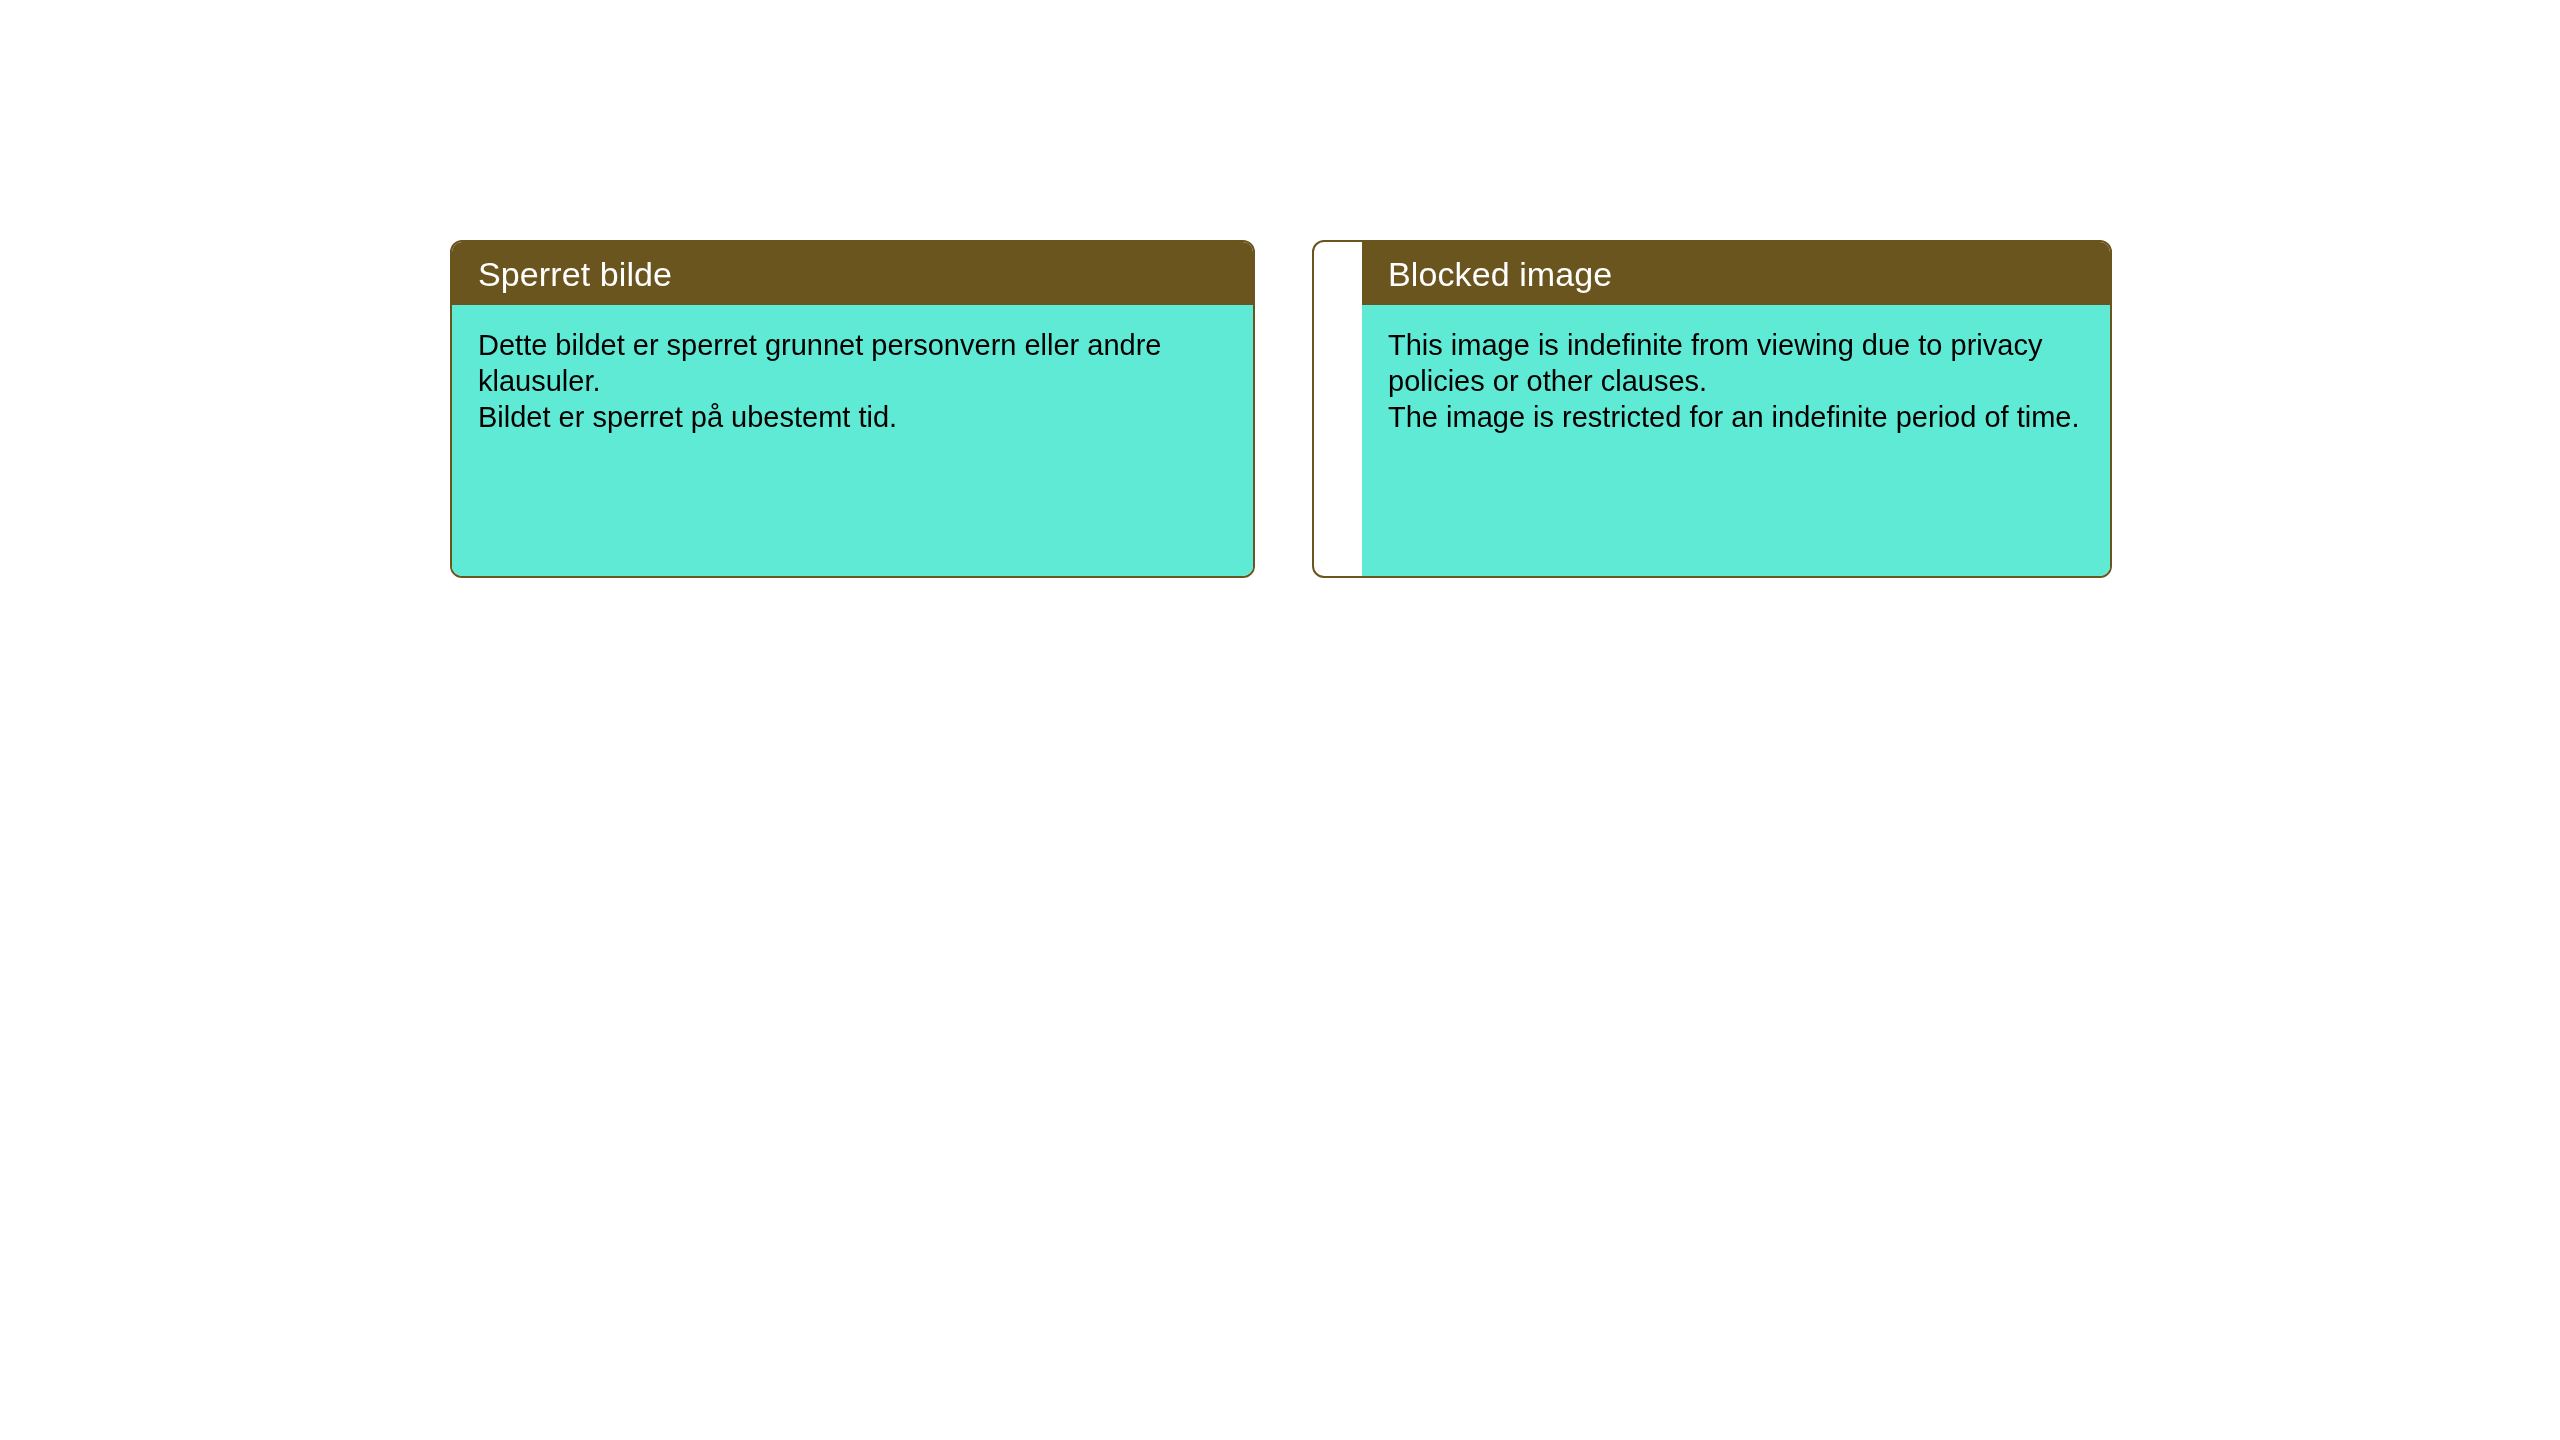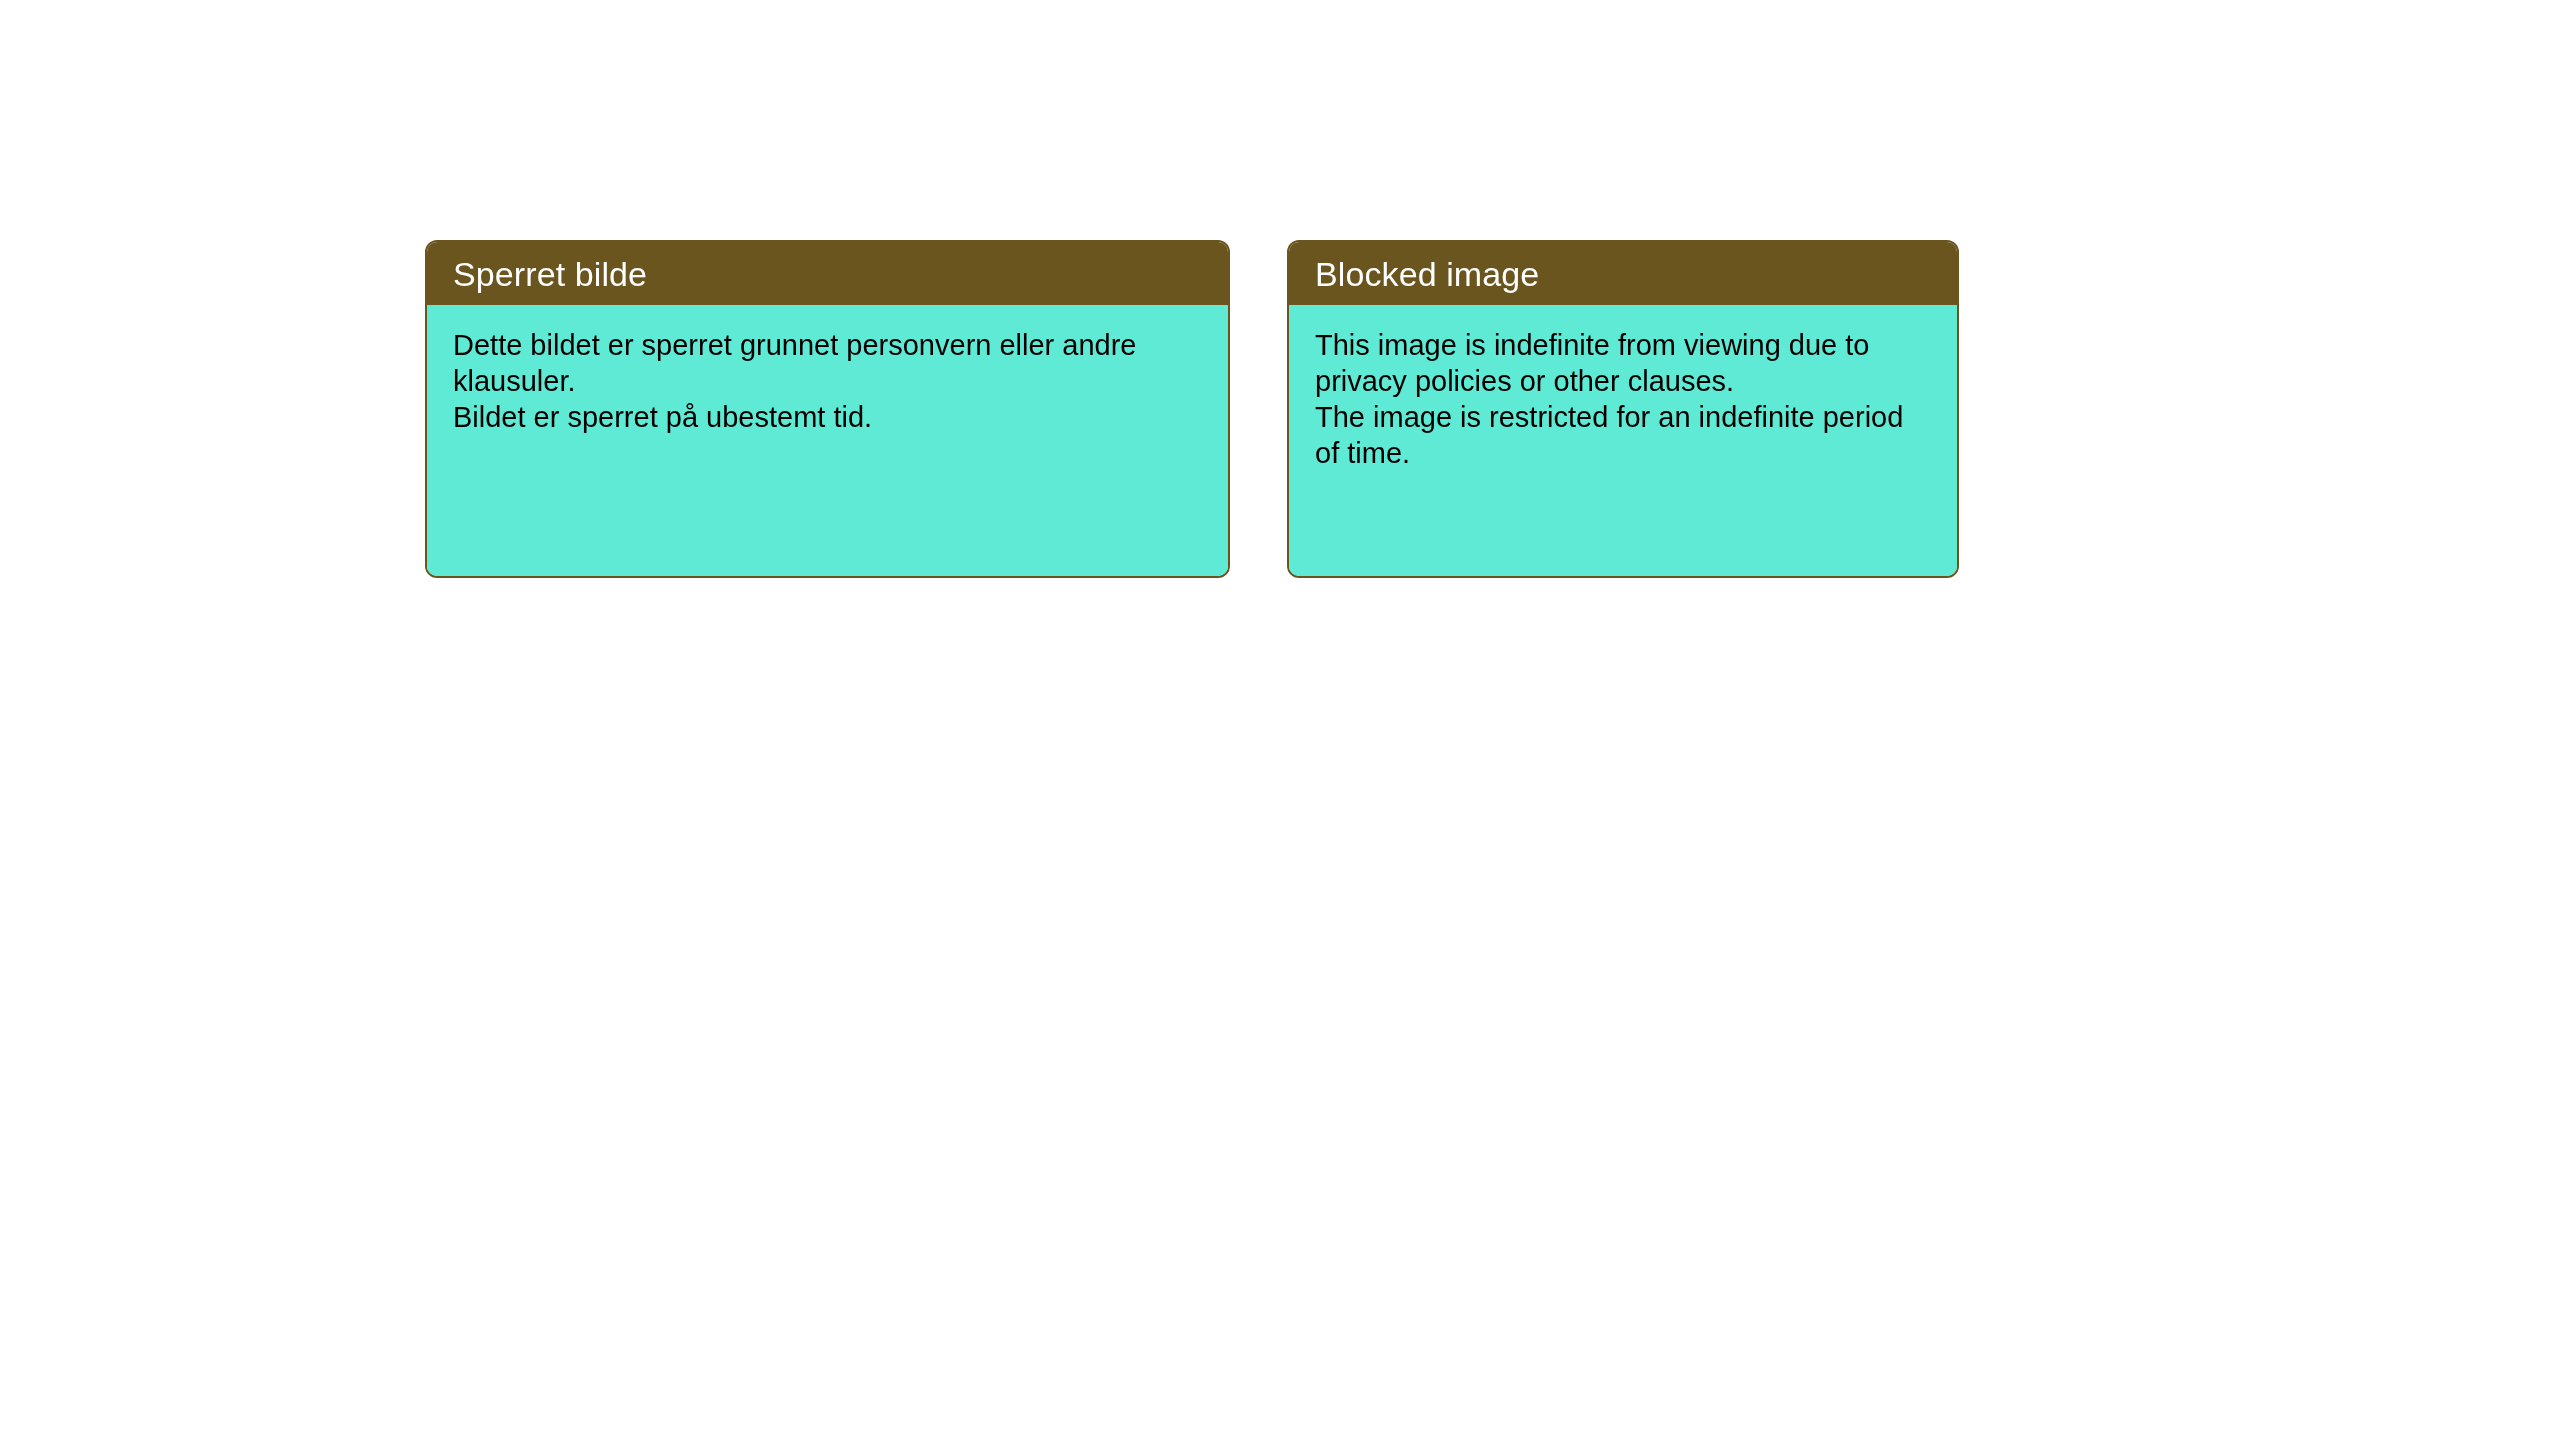--- a/index.html
+++ b/index.html
@@ -10,21 +10,21 @@
   body {
     width: 2560px;
     height: 1440px;
     font-family: "Liberation Sans", sans-serif;
     -webkit-font-smoothing: antialiased;
     overflow: hidden;
   }
 
   #notice-area {
     position: absolute;
-    left: 425px;
+    left: 450px;
     top: 240px;
     display: flex;
     flex-direction: row;
     align-items: flex-start;
     gap: 57px;
   }
 
   .notice-card {
     box-sizing: border-box;
     background: #ffffff;
@@ -33,21 +33,22 @@
     overflow: hidden;
     height: 338px;
     display: flex;
     flex-direction: column;
   }
 
   .notice-card.card-no {
     width: 805px;
   }
   .notice-card.card-en {
-    width: 672px;
+    width: 800px;
+    padding-left: 48px;
   }
 
   .notice-header {
     background: #6B551E;
     height: 63px;
     flex: 0 0 63px;
     display: flex;
     align-items: center;
     padding: 0 0 0 26px;
     box-sizing: border-box;

